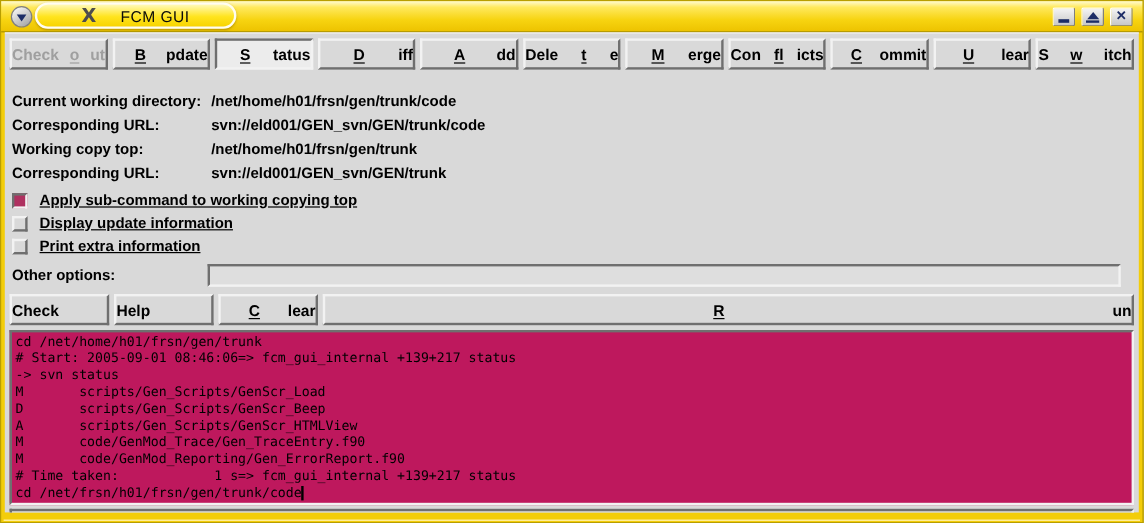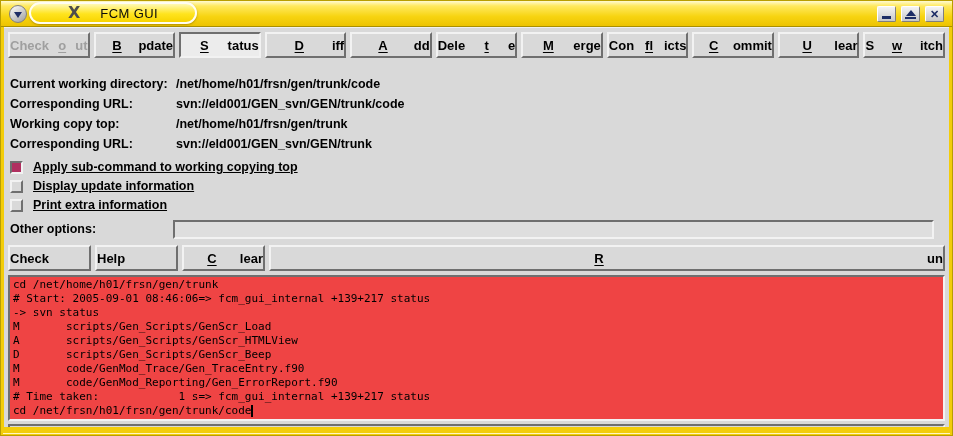--- a/index.html
+++ b/index.html
@@ -58,21 +58,21 @@
   .options-row{display:flex;align-items:center;margin:5px 12px 0 3px;height:20px;}
   .options-label{width:163px;font-weight:bold;font-size:12.5px;}
   .entry{flex:1;height:19px;background:#dedede;border:2px solid;border-color:#6f6f6f #f2f2f2 #f2f2f2 #6f6f6f;
     font-family:"Liberation Sans",sans-serif;font-size:12px;padding:0 3px;outline:none;}
 
   .actions{display:flex;gap:4px;margin:6px 1px 0;}
   .btn-fixed{width:83px;flex:0 0 auto;}
   .btn-run{flex:1;}
 
   .console{margin:4px 1px 0;height:146px;border:2px solid;border-color:#6f6f6f #f2f2f2 #f2f2f2 #6f6f6f;
-    background:#ef4444;padding:1px 0 0 3px;overflow:hidden;
+    background:#be185d;padding:1px 0 0 3px;overflow:hidden;
     font-family:"DejaVu Sans Mono","Liberation Mono",monospace;font-size:11px;line-height:14px;color:#000;}
   .cline{white-space:pre;}
   .caret{display:inline-block;width:2px;height:12px;background:#000;vertical-align:text-bottom;}
 
   .statusbar{margin:3px 1px 0;height:17px;border:2px solid;border-color:#6f6f6f #f2f2f2 #f2f2f2 #6f6f6f;background:#d9d9d9;}
 </style>
 </head>
 <body>
 
 <div class="window">
@@ -151,22 +151,22 @@
       <button class="btn btn-fixed"><span>Help</span><span class="u"></span><span></span></button>
       <button class="btn btn-fixed"><span></span><span class="u">C</span><span>lear</span></button>
       <button class="btn btn-run"><span></span><span class="u">R</span><span>un</span></button>
     </div>
 
     <div class="console">
       <div class="cline"><span>cd /net/home/h01/frsn/gen/trunk</span></div>
       <div class="cline"><span># Start: 2005-09-01 08:46:06=&gt; fcm_gui_internal +139+217 status</span></div>
       <div class="cline"><span>-&gt; svn status</span></div>
       <div class="cline"><span>M       scripts/Gen_Scripts/GenScr_Load</span></div>
+      <div class="cline"><span>D       scripts/Gen_Scripts/GenScr_Beep</span></div>
       <div class="cline"><span>A       scripts/Gen_Scripts/GenScr_HTMLView</span></div>
-      <div class="cline"><span>D       scripts/Gen_Scripts/GenScr_Beep</span></div>
       <div class="cline"><span>M       code/GenMod_Trace/Gen_TraceEntry.f90</span></div>
       <div class="cline"><span>M       code/GenMod_Reporting/Gen_ErrorReport.f90</span></div>
       <div class="cline"><span># Time taken:            1 s=&gt; fcm_gui_internal +139+217 status</span></div>
       <div class="cline"><span>cd /net/frsn/h01/frsn/gen/trunk/code</span><span class="caret"></span></div>
     </div>
 
     <div class="statusbar"></div>
 
   </div>
 </div>

